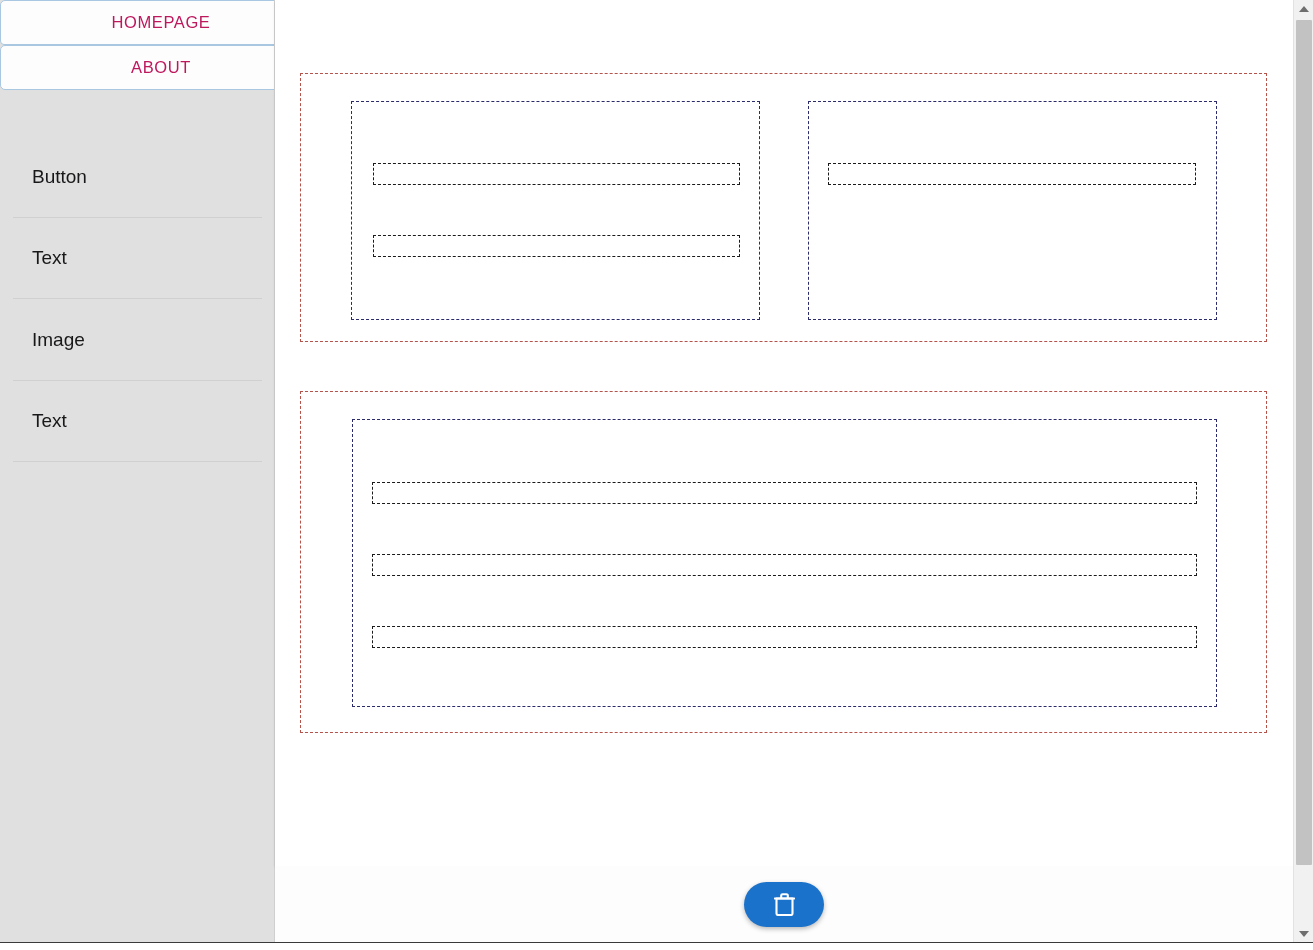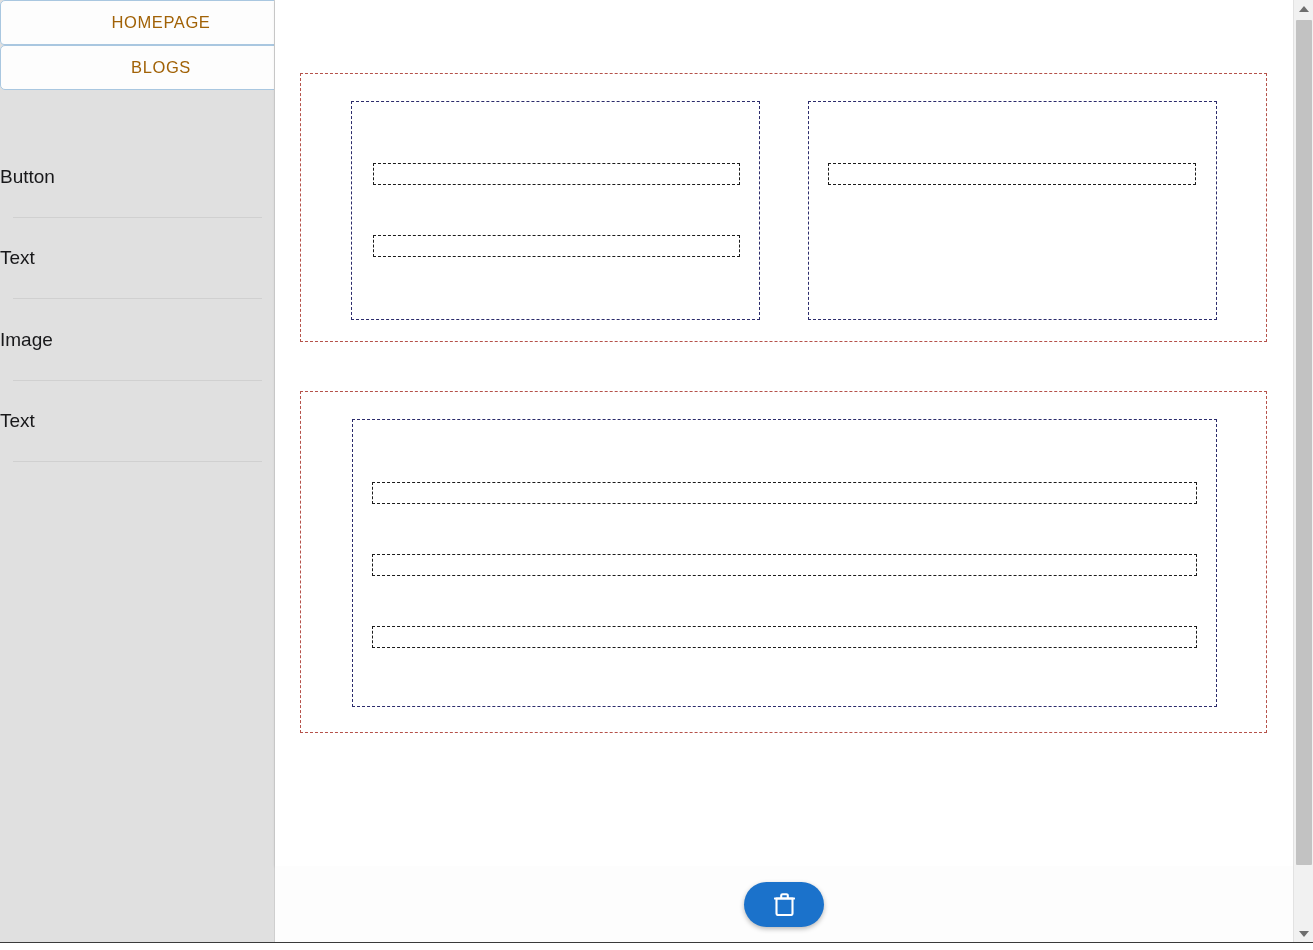--- a/index.html
+++ b/index.html
@@ -37,41 +37,42 @@
     width: 275px;
   }
 
   .nav-btn {
     display: block;
     width: 322px;
     height: 45px;
     line-height: 43px;
     text-align: center;
     background: #fdfdfd;
-    color: #a16207;
+    color: #be185d;
     font-size: 16.5px;
     letter-spacing: 0.6px;
     border: 1px solid #a9c7e0;
     border-radius: 5px;
     margin-bottom: 0px;
     cursor: pointer;
     font-family: "Liberation Sans", sans-serif;
   }
   .nav-btn:nth-child(1) { border-radius: 5px 5px 4px 4px; }
 
   .component-list {
     position: absolute;
     left: 0;
     top: 136px;
     width: 275px;
   }
 
   .component-item {
     position: relative;
     height: 81.5px;
+    padding-left: 32px;
     display: flex;
     align-items: center;
     color: #18181a;
     font-size: 19px;
     cursor: pointer;
   }
   .component-item::after {
     content: "";
     position: absolute;
     left: 13px;
@@ -205,21 +206,21 @@
 </style>
 </head>
 <body>
 
 <div id="app">
 
   <div id="sidebar">
 
     <div class="navlist">
       <div class="nav-btn">HOMEPAGE</div>
-      <div class="nav-btn">BLOGS</div>
+      <div class="nav-btn">ABOUT</div>
     </div>
 
     <div class="component-list">
       <div class="component-item">
         <span>Button</span>
       </div>
       <div class="component-item">
         <span>Text</span>
       </div>
       <div class="component-item">

